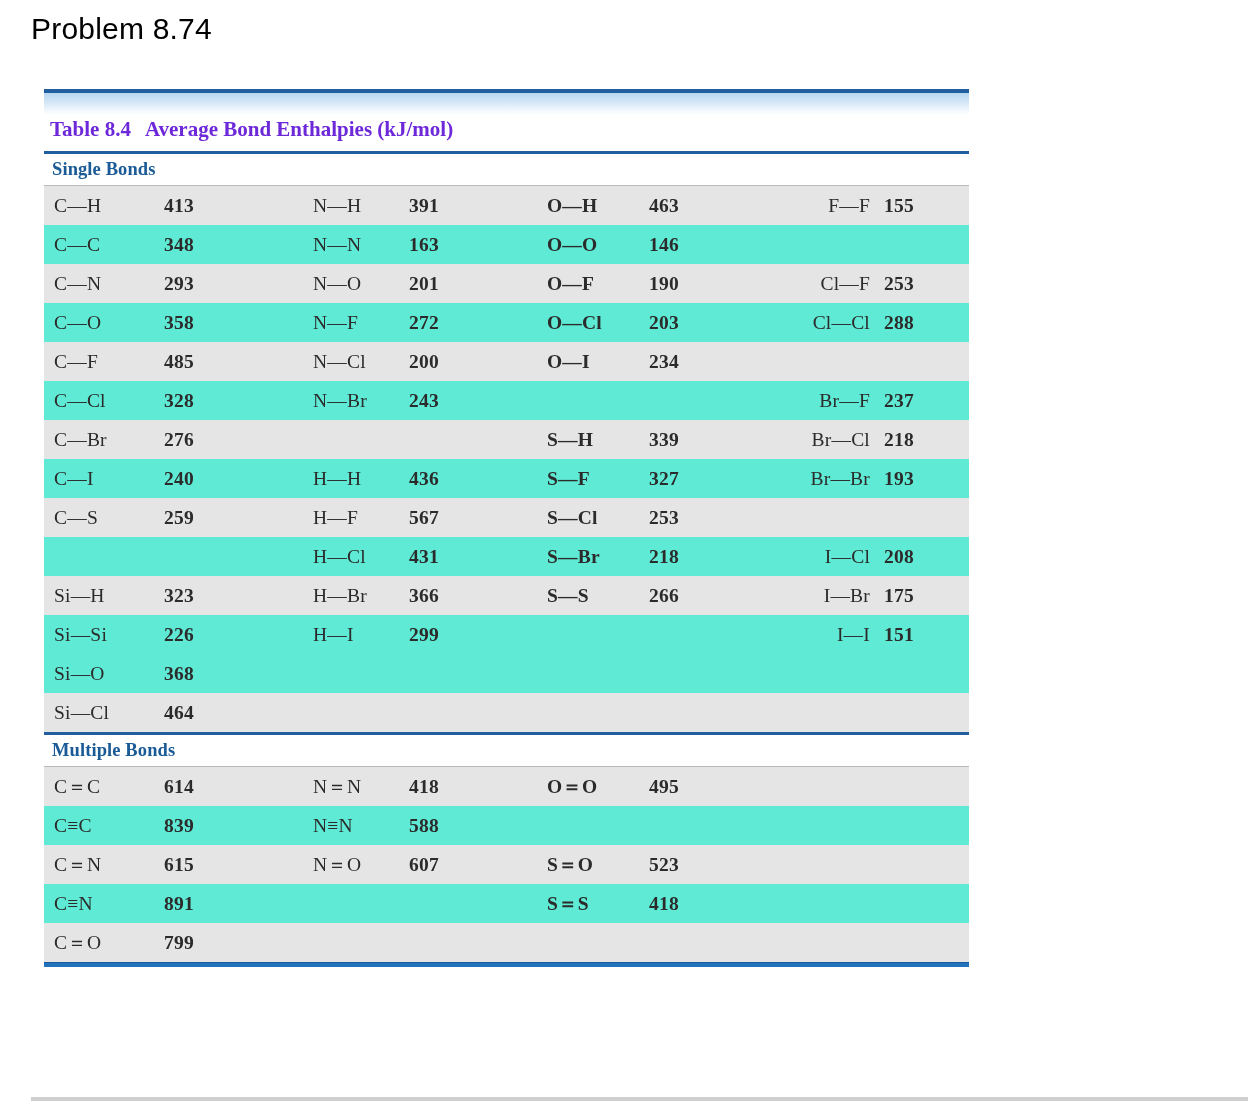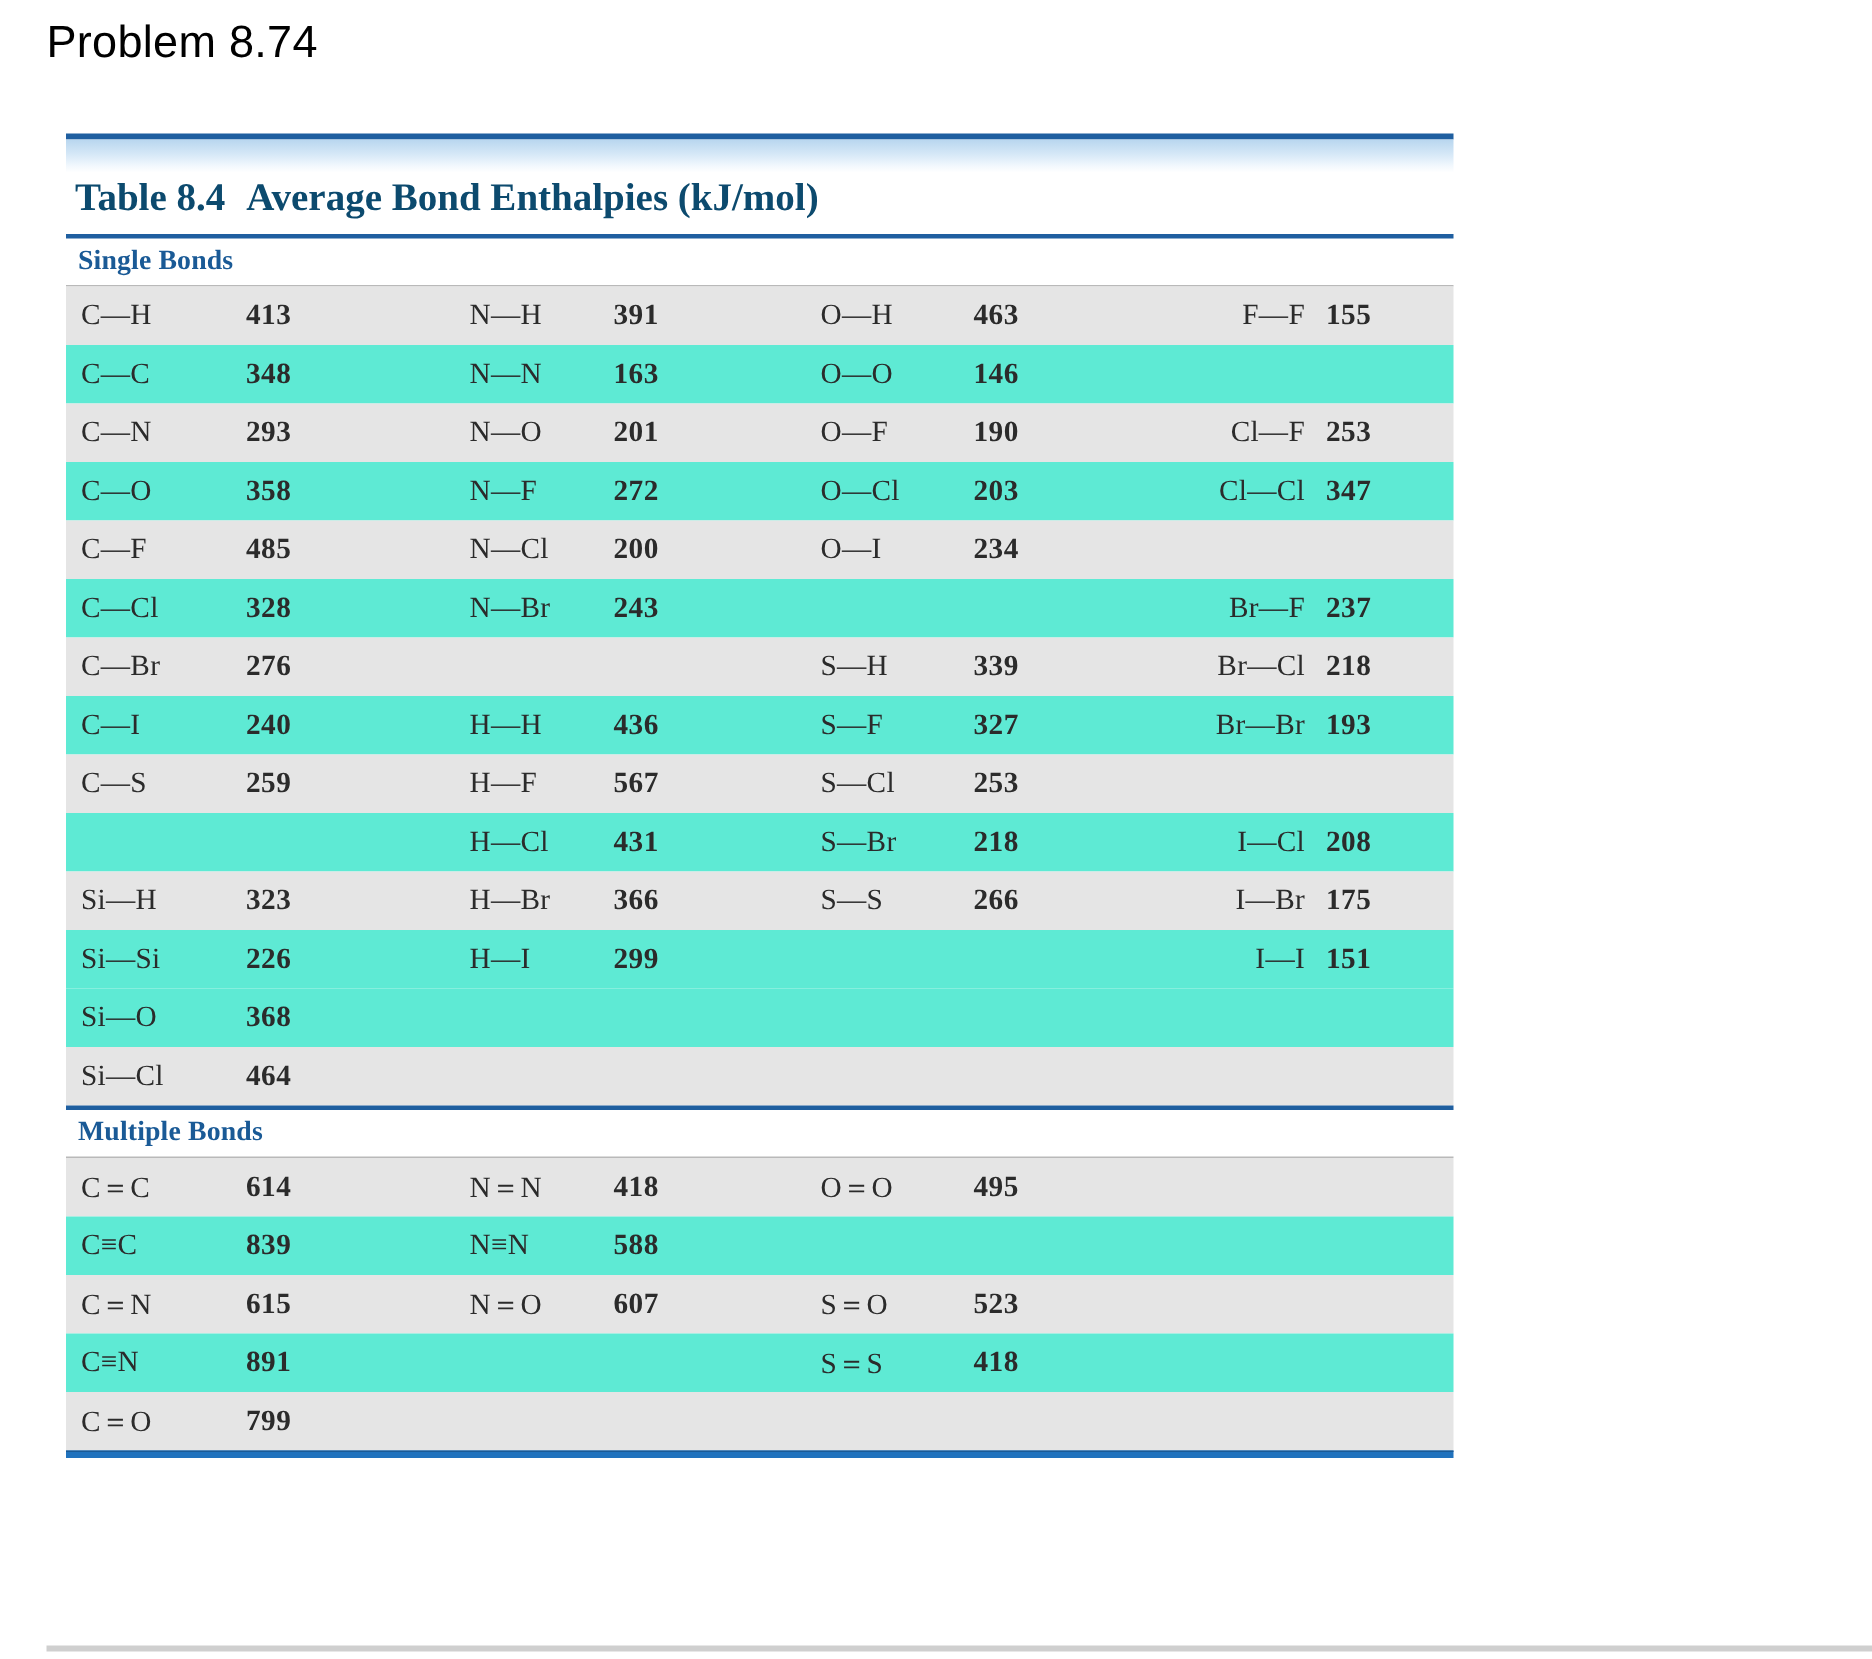--- a/index.html
+++ b/index.html
@@ -42,22 +42,22 @@
     width: 100%;
   }
   .table-top-gradient {
     height: 22px;
     width: 100%;
     background: linear-gradient(to bottom, #b8d6ef 0%, #d6e8f7 45%, #f2f8fd 80%, #ffffff 100%);
   }
 
   .table-caption {
     padding: 2px 0 9px 6px;
-    color: #0c4a6e;
-    font-size: 26px;
+    color: #6d28d9;
+    font-size: 21px;
     font-weight: bold;
     font-family: "Liberation Serif", "DejaVu Serif", serif;
     white-space: nowrap;
   }
   .table-caption .cap-num { margin-right: 14px; }
 
   .rule-blue-thick {
     height: 3px;
     background: #1f5fa0;
     width: 100%;
@@ -110,21 +110,21 @@
     text-align: left;
     font-weight: bold;
     letter-spacing: 0.3px;
   }
 
   
   .c1b { width: 120px; }
   .c1v { width: 127px; }
   .c2b { width: 118px; padding-left: 22px; }
   .c2v { width: 120px; }
-  .c3b { width: 120px; padding-left: 18px; }
+  .c3b { width: 120px; padding-left: 18px; font-weight: bold; }
   .c3v { width: 115px; }
   .c4b { width: 120px; padding-left: 10px; text-align: right; padding-right: 14px; }
   .c4v { width: 70px; }
 
   
   #page-bottom-rule {
     position: absolute;
     left: 31px;
     top: 1097px;
     width: 1217px;
@@ -183,21 +183,21 @@
         <div class="cell val  c4v">253</div>
       </div>
       <div class="row plain">
         <div class="cell bond c1b">C—O</div>
         <div class="cell val  c1v">358</div>
         <div class="cell bond c2b">N—F</div>
         <div class="cell val  c2v">272</div>
         <div class="cell bond c3b">O—Cl</div>
         <div class="cell val  c3v">203</div>
         <div class="cell bond c4b">Cl—Cl</div>
-        <div class="cell val  c4v">347</div>
+        <div class="cell val  c4v">288</div>
       </div>
       <div class="row shaded">
         <div class="cell bond c1b">C—F</div>
         <div class="cell val  c1v">485</div>
         <div class="cell bond c2b">N—Cl</div>
         <div class="cell val  c2v">200</div>
         <div class="cell bond c3b">O—I</div>
         <div class="cell val  c3v">234</div>
         <div class="cell bond c4b"></div>
         <div class="cell val  c4v"></div>

